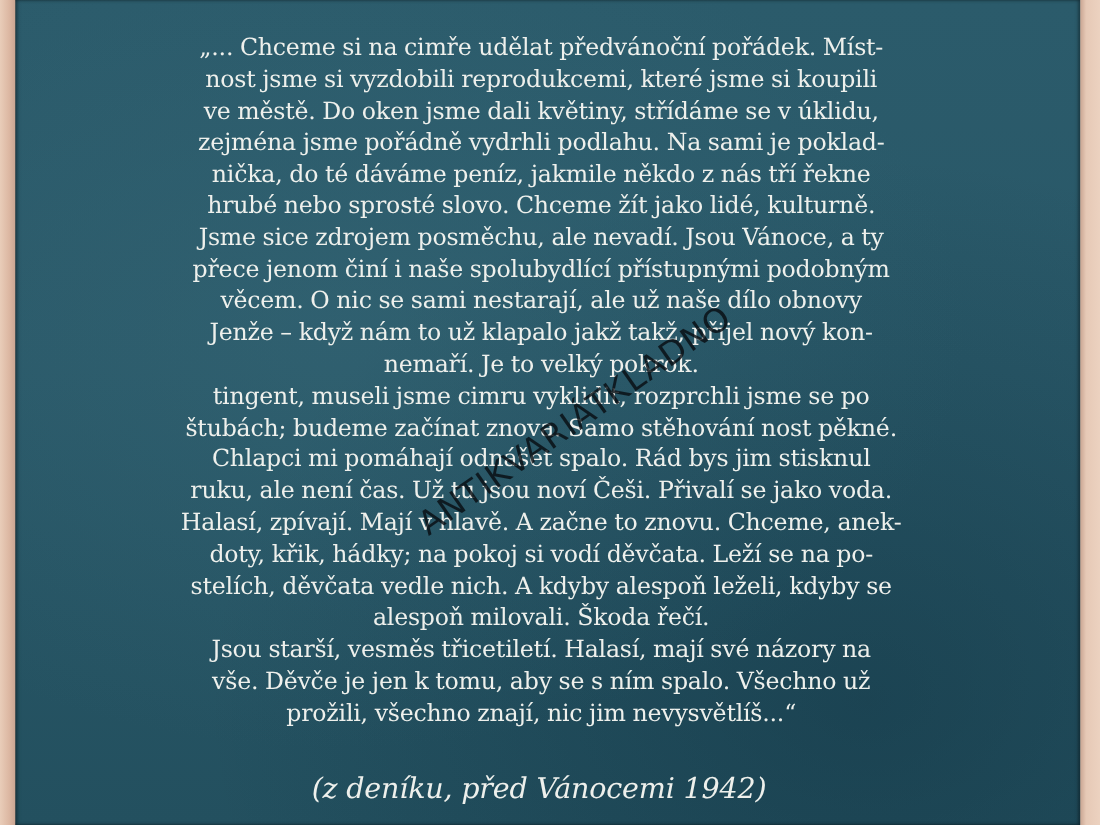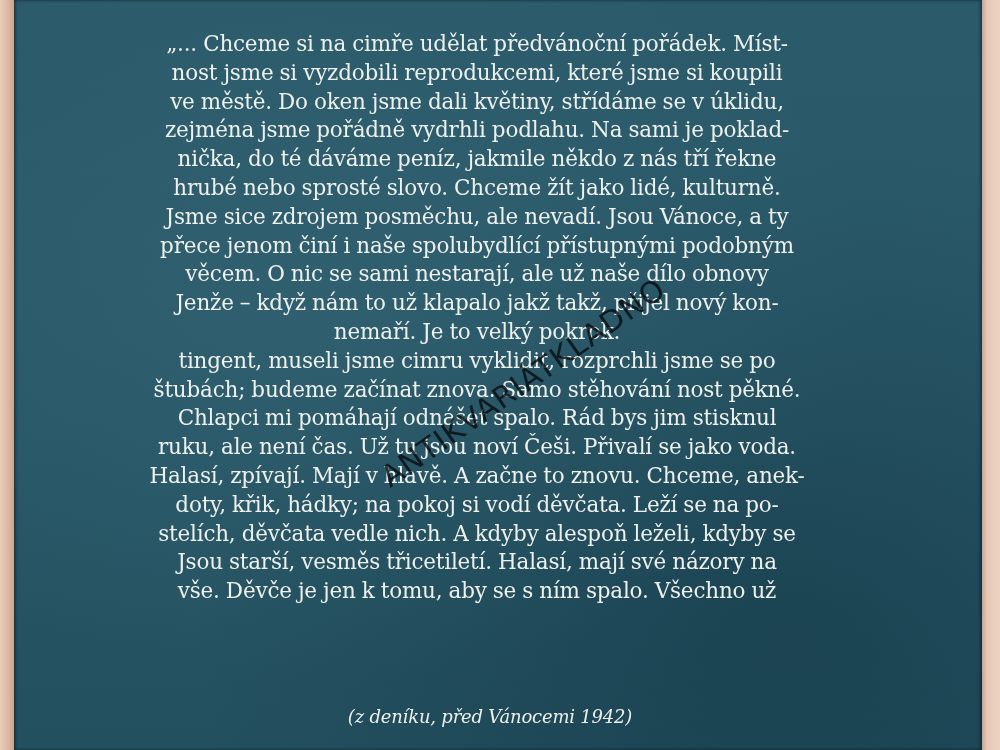--- a/index.html
+++ b/index.html
@@ -31,21 +31,21 @@
       left: 14px; top: 0;
       width: 968px; height: 750px;
       background:
         radial-gradient(ellipse at 30% 40%, rgba(60,110,125,0.35) 0%, rgba(0,0,0,0) 60%),
         radial-gradient(ellipse at 80% 85%, rgba(10,40,55,0.35) 0%, rgba(0,0,0,0) 55%),
         linear-gradient(180deg, #2b5b6b 0%, #295868 45%, #23505f 100%);
       box-shadow: inset 2px 0 3px rgba(0,0,0,0.35), inset -2px 0 3px rgba(0,0,0,0.35);
     }
     .text-block {
       position: absolute;
-      left: 97px;
+      left: 112px;
       top: 30px;
       width: 760px;
       color: #eef0ec;
       font-size: 21.5px;
       line-height: 28.8px;
       text-align: center;
       letter-spacing: -0.2px;
       word-spacing: -0.5px;
     }
     .line {
@@ -53,21 +53,21 @@
       white-space: nowrap;
     }
     .attribution {
       position: absolute;
       left: 110px;
       width: 760px;
       top: 703px;
       text-align: center;
       color: #eef0ec;
       font-style: italic;
-      font-size: 18px;
+      font-size: 26px;
       line-height: 28px;
       letter-spacing: -0.2px;
     }
     .watermark {
       position: absolute;
       left: 318px;
       top: 365px;
       width: 410px;
       transform: rotate(-35deg);
       transform-origin: 50% 50%;
@@ -101,19 +101,21 @@
   <span class="line">věcem. O nic se sami nestarají, ale už naše dílo obnovy</span>
   <span class="line">Jenže – když nám to už klapalo jakž takž, přijel nový kon-</span>
   <span class="line">nemaří. Je to velký pokrok.</span>
   <span class="line">tingent, museli jsme cimru vyklidit, rozprchli jsme se po</span>
   <span class="line">štubách; budeme začínat znova. Samo stěhování nost pěkné.</span>
   <span class="line">Chlapci mi pomáhají odnášet spalo. Rád bys jim stisknul</span>
   <span class="line">ruku, ale není čas. Už tu jsou noví Češi. Přivalí se jako voda.</span>
   <span class="line">Halasí, zpívají. Mají v hlavě. A začne to znovu. Chceme, anek-</span>
   <span class="line">doty, křik, hádky; na pokoj si vodí děvčata. Leží se na po-</span>
   <span class="line">stelích, děvčata vedle nich. A kdyby alespoň leželi, kdyby se</span>
+  <span class="line">alespoň milovali. Škoda řečí.</span>
   <span class="line">Jsou starší, vesměs třicetiletí. Halasí, mají své názory na</span>
   <span class="line">vše. Děvče je jen k tomu, aby se s ním spalo. Všechno už</span>
+  <span class="line">prožili, všechno znají, nic jim nevysvětlíš...“</span>
 </div>
 
 <div class="attribution">(z deníku, před Vánocemi 1942)</div>
 
 <div class="watermark">ANTIKVARIÁTKLADNO</div>
 
 </body></html>

